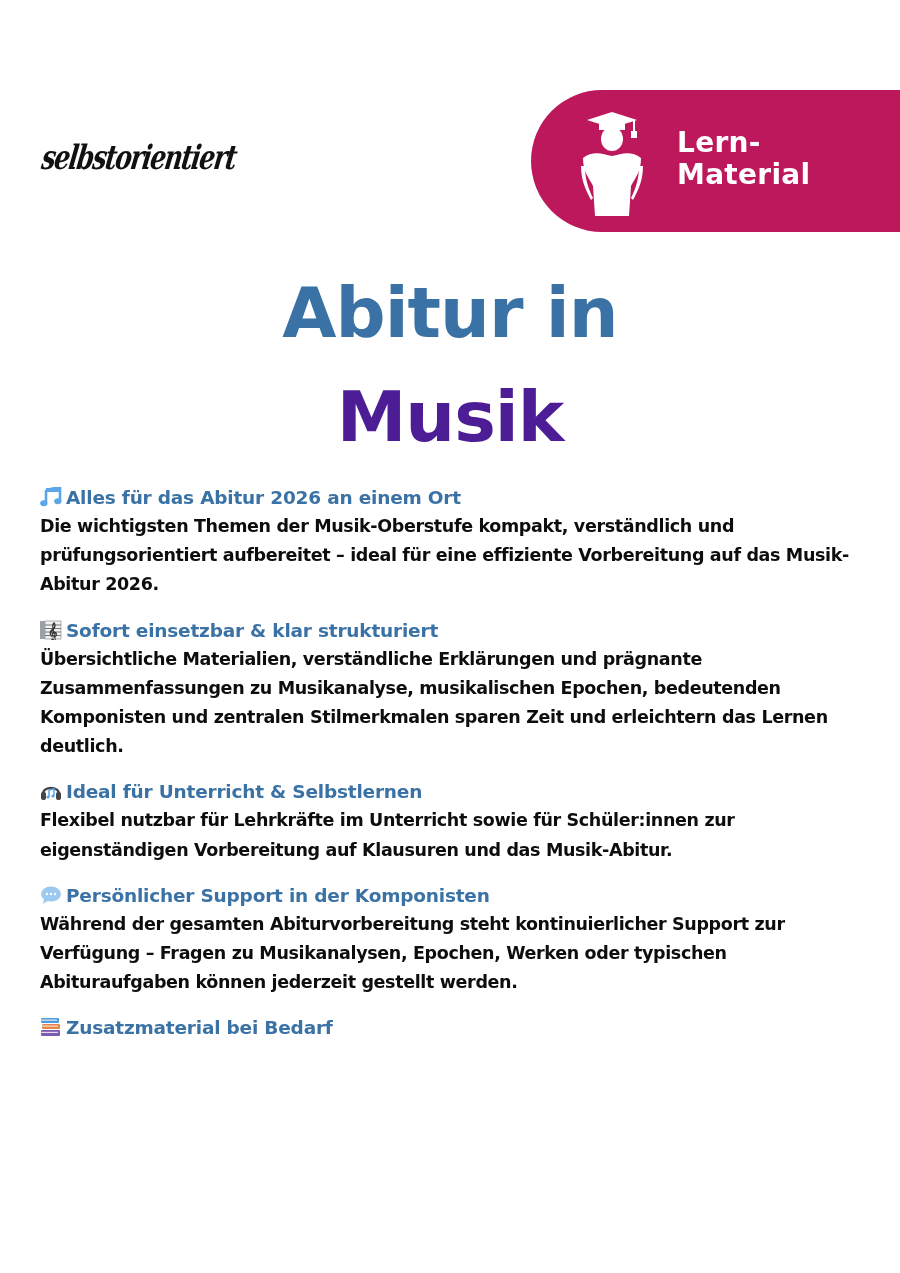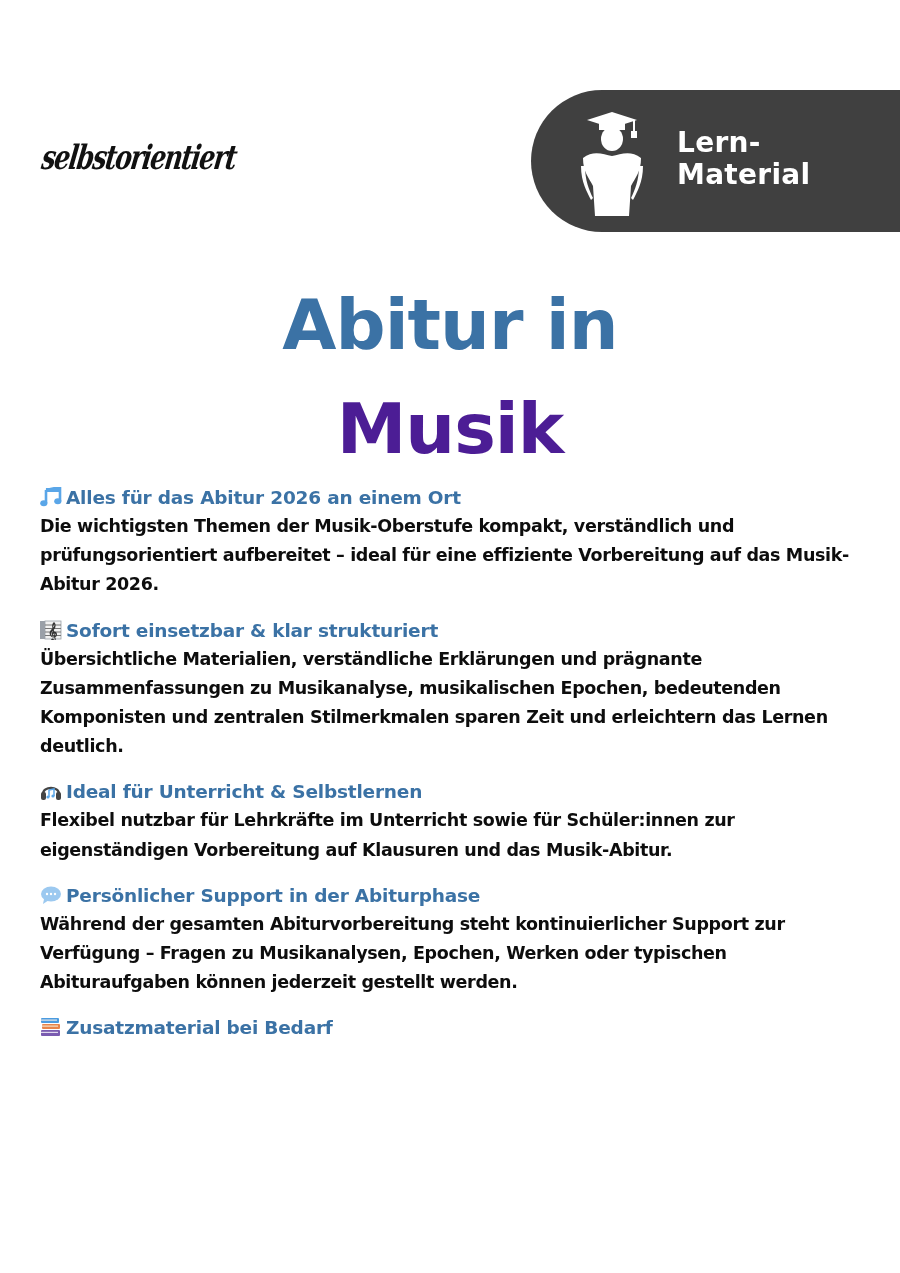--- a/index.html
+++ b/index.html
@@ -29,21 +29,21 @@
       transform: skewX(-8deg) scaleY(1.35);
       transform-origin: left center;
       line-height: 50px;
     }
     .badge {
       position: absolute;
       left: 531px;
       top: 90px;
       width: 369px;
       height: 142px;
-      background: #404040;
+      background: #be185d;
       border-radius: 71px 0 0 71px;
     }
     .badge-icon {
       position: absolute;
       left: 48px;
       top: 16px;
       width: 66px;
       height: 110px;
     }
     .badge-text {
@@ -60,21 +60,20 @@
     .badge-text span { display: block; }
     .title {
       position: absolute;
       left: 0;
       width: 900px;
       text-align: center;
       font-family: "DejaVu Sans", sans-serif;
       font-weight: bold;
       font-size: 70px;
       letter-spacing: -1px;
-      margin-top: 12px;
     }
     .title-line1 { top: 272px; color: #3b72a5; }
     .title-line2 { top: 376px; color: #4c1d95; }
     .sections {
       position: absolute;
       left: 40px;
       top: 484px;
       width: 820px;
     }
     .section { margin-bottom: 17px; }
@@ -175,21 +174,21 @@
   </div>
 
   <div class="section">
     <div class="section-heading">
       <svg class="emoji" viewBox="0 0 22 20">
         <ellipse cx="11" cy="9" rx="10" ry="7.5" fill="#9cc9f0"></ellipse>
         <path d="M4,14 L3,19 L9,15 Z" fill="#9cc9f0"></path>
         <circle cx="7" cy="9" r="1.2" fill="#ffffff"></circle>
         <circle cx="11" cy="9" r="1.2" fill="#ffffff"></circle>
         <circle cx="15" cy="9" r="1.2" fill="#ffffff"></circle>
-      </svg><span>Persönlicher Support in der Abiturphase</span>
+      </svg><span>Persönlicher Support in der Komponisten</span>
     </div>
     <div class="section-body">Während der gesamten Abiturvorbereitung steht kontinuierlicher Support zur Verfügung – Fragen zu Musikanalysen, Epochen, Werken oder typischen Abituraufgaben können jederzeit gestellt werden.</div>
   </div>
 
   <div class="section">
     <div class="section-heading">
       <svg class="emoji" viewBox="0 0 22 20">
         <rect x="1" y="1" width="18" height="5" rx="1" fill="#4a9be0"></rect>
         <rect x="1" y="2.5" width="16" height="1.2" fill="#e8e8e8"></rect>
         <rect x="2" y="7" width="18" height="5" rx="1" fill="#e8844a"></rect>

